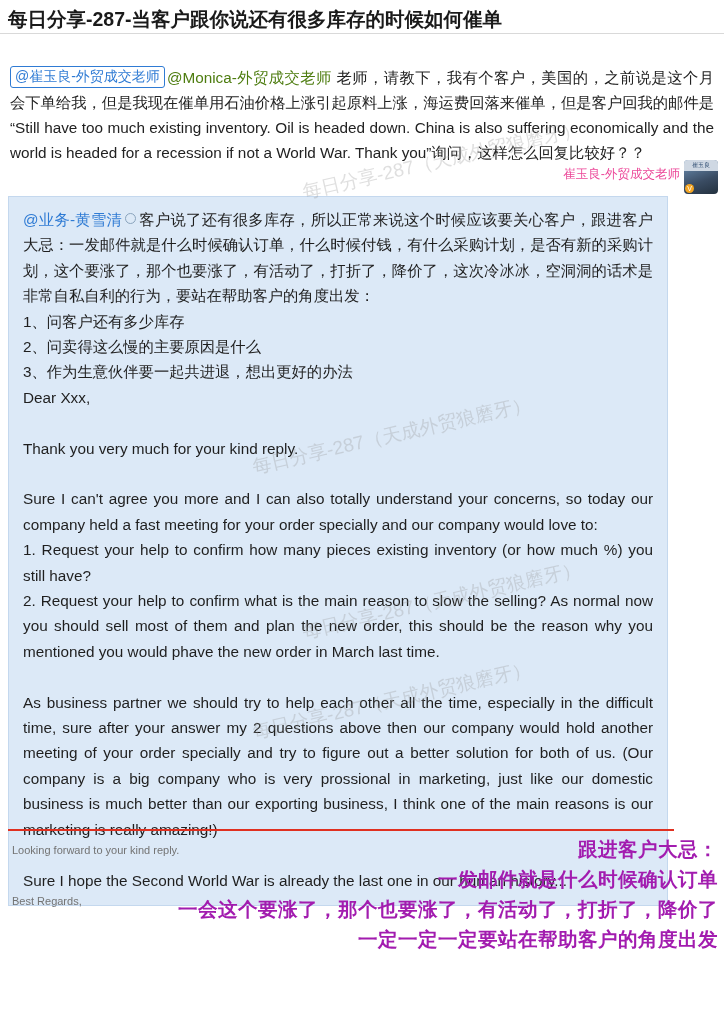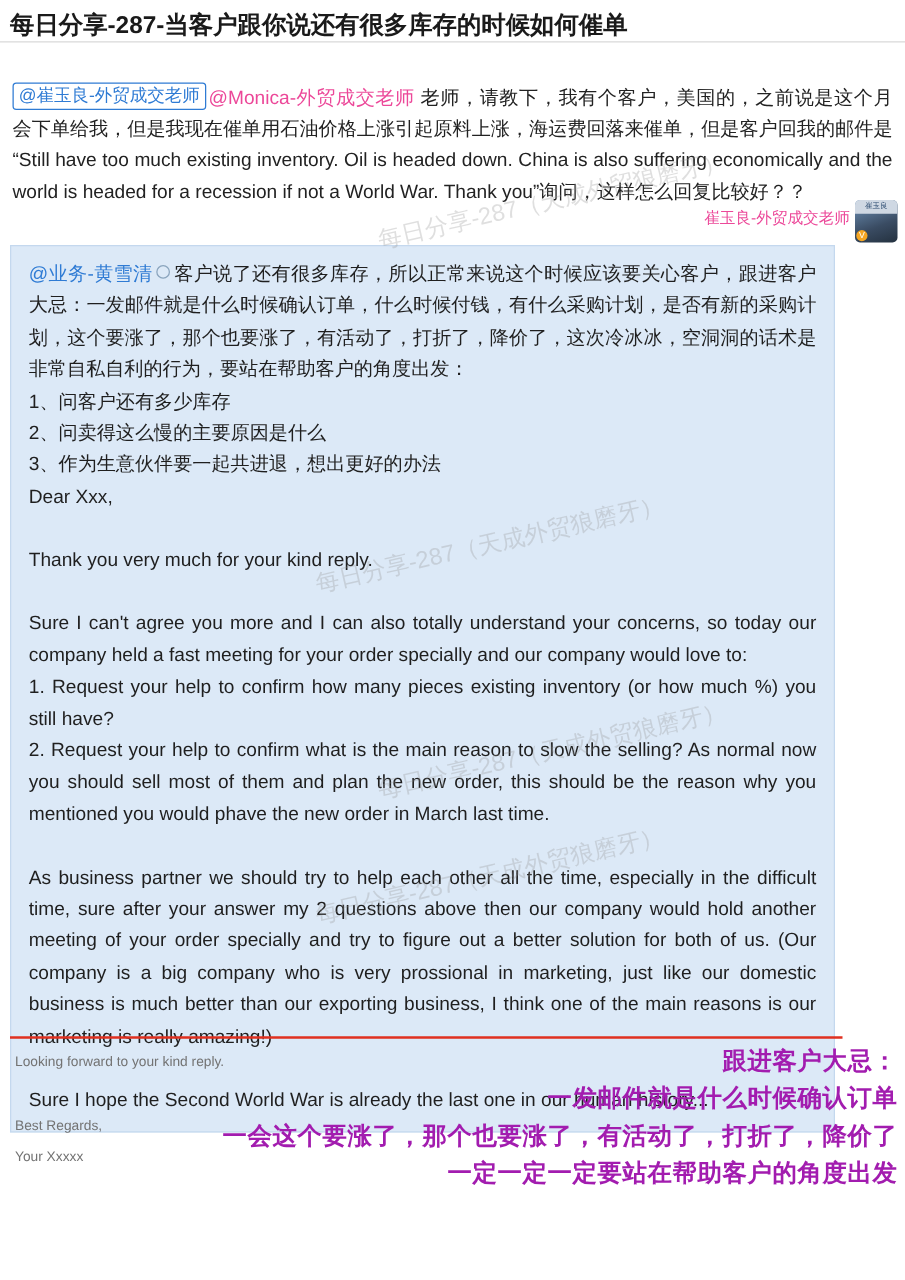--- a/index.html
+++ b/index.html
@@ -53,21 +53,21 @@
     border-radius: 3px;
     color: #2f7bd4;
     font-size: 14px;
     line-height: 17px;
     padding: 1px 4px 2px 4px;
     vertical-align: 2px;
     margin-right: 2px;
     margin-top: 24px;
   }
   .mention-plain {
-    color: #ec4899;
+    color: #4d7c0f;
   }
 
   
   .author-row {
     position: absolute;
     right: 44px; top: 166px;
     font-size: 12.5px;
     color: #ec4899;
     text-align: right;
   }
@@ -211,21 +211,20 @@
       <div>Sure I hope the Second World War is already the last one in our human history...</div>
     </div>
   </div>
 
   <div class="red-rule"></div>
 
   <div class="tail">
     <div>Looking forward to your kind reply.</div>
     <div class="blank"></div>
     <div>Best Regards,</div>
-    <div>Your Xxxxx</div>
   </div>
 
   <div class="annot">
     <div>跟进客户大忌：</div>
     <div>一发邮件就是什么时候确认订单</div>
     <div>一会这个要涨了，那个也要涨了，有活动了，打折了，降价了</div>
     <div>一定一定一定要站在帮助客户的角度出发</div>
   </div>
 
   <div class="wm" style="left:300px; top:180px;">每日分享-287（天成外贸狼磨牙）</div>

